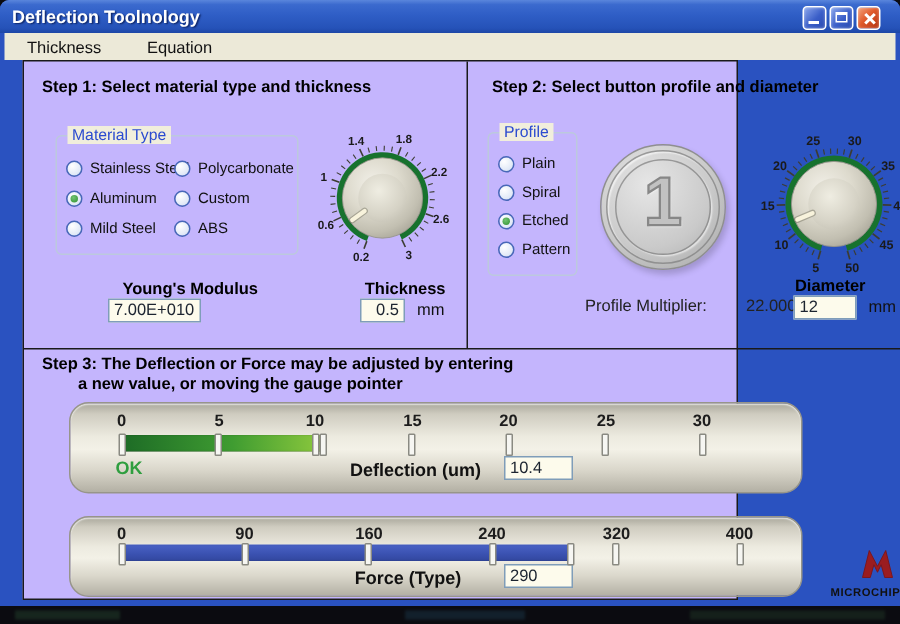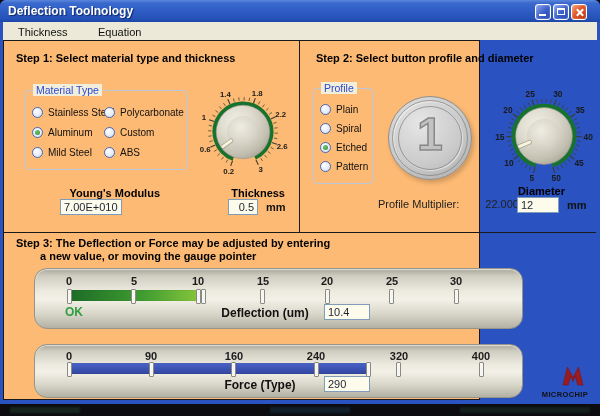--- a/index.html
+++ b/index.html
@@ -20,21 +20,21 @@
   .gl-min{position:absolute;left:3px;bottom:3px;width:7px;height:2px;background:#fff;}
   .gl-max{position:absolute;left:3px;top:3px;width:8px;height:7px;border:1px solid #fff;border-top-width:2px;box-sizing:border-box;}
   .gl-x{position:absolute;inset:0;}
   .gl-x::before,.gl-x::after{content:"";position:absolute;left:6.5px;top:3px;width:2px;height:9px;background:#fff;}
   .gl-x::before{transform:rotate(45deg);} .gl-x::after{transform:rotate(-45deg);}
   #menubar{position:absolute;left:3px;top:22px;width:594px;height:18px;background:#ece9d8;}
   .menuitem{display:inline-block;font-size:11px;color:#111;padding:2px 6px;margin-top:1px;}
   #menu-settings{margin-left:9px;}
   #menu-equation{margin-left:14px;}
   
-  #content{position:absolute;left:3px;top:40px;width:477px;height:360px;background:#fdba74;
+  #content{position:absolute;left:15px;top:40px;width:477px;height:360px;background:#c4b5fd;
            border:1px solid #1a1a1a;box-sizing:border-box;}
   .vdiv{position:absolute;left:295px;top:0;width:1px;height:191px;background:#1a1a1a;}
   .hdiv{position:absolute;left:0;top:191px;width:592px;height:1px;background:#1a1a1a;}
   .step-title{position:absolute;font-size:11px;font-weight:700;color:#000;white-space:nowrap;}
   #step1-title{left:12px;top:11px;} #step2-title{left:312px;top:11px;}
   #step3-line1{left:12px;top:196px;} #step3-line2{left:36px;top:209px;}
   
   .grp{position:absolute;border:1px solid #bcc9dd;border-radius:4px;}
   .grp-label{position:absolute;top:-7px;left:7px;background:#f1eedc;padding:0 3px;
              color:#2b4bd0;font-size:10.5px;white-space:nowrap;}
@@ -56,21 +56,21 @@
   
   .blabel{position:absolute;font-size:11px;font-weight:700;color:#000;text-align:right;white-space:nowrap;}
   #ym-label{left:26px;top:146px;width:130px;}
   #th-label{left:201px;top:146px;width:80px;}
   #dia-label{left:501px;top:144px;width:60px;}
   .xp-input{position:absolute;font-size:11px;font-family:inherit;color:#1c2430;background:#fdfbec;
             border:1px solid #7f9db9;padding:0 3px;height:16px;box-sizing:border-box;}
   #ym-input{left:56px;top:158px;width:62px;}
   #th-input{left:224px;top:158px;width:30px;text-align:right;}
   #dia-input{left:513px;top:156px;width:42px;}
-  .unit{position:absolute;font-size:11px;color:#111;font-weight:bold;}
+  .unit{position:absolute;font-size:11px;color:#111;}
   #th-unit{left:262px;top:160px;} #dia-unit{left:563px;top:158px;}
   #pm-row{position:absolute;left:374px;top:157px;font-size:11px;color:#222;display:flex;gap:26px;white-space:nowrap;}
   
   #coin{position:absolute;left:384px;top:55px;width:84px;height:84px;border-radius:50%;
         background:radial-gradient(circle at 38% 32%,#e6e6e6,#cacaca 55%,#a2a3a3 100%);
         border:1px solid #8f8f8f;box-shadow:2px 3px 4px rgba(0,0,0,.18);box-sizing:border-box;}
   .coin-ring1{position:absolute;left:3px;top:3px;right:3px;bottom:3px;border-radius:50%;
         border:1px solid rgba(120,120,120,.65);box-shadow:inset 1px 1px 1px rgba(255,255,255,.6);}
   .coin-ring2{position:absolute;left:9px;top:9px;right:9px;bottom:9px;border-radius:50%;
         border:1.5px solid rgba(125,125,125,.7);box-shadow:1px 1px 1px rgba(255,255,255,.55);}

